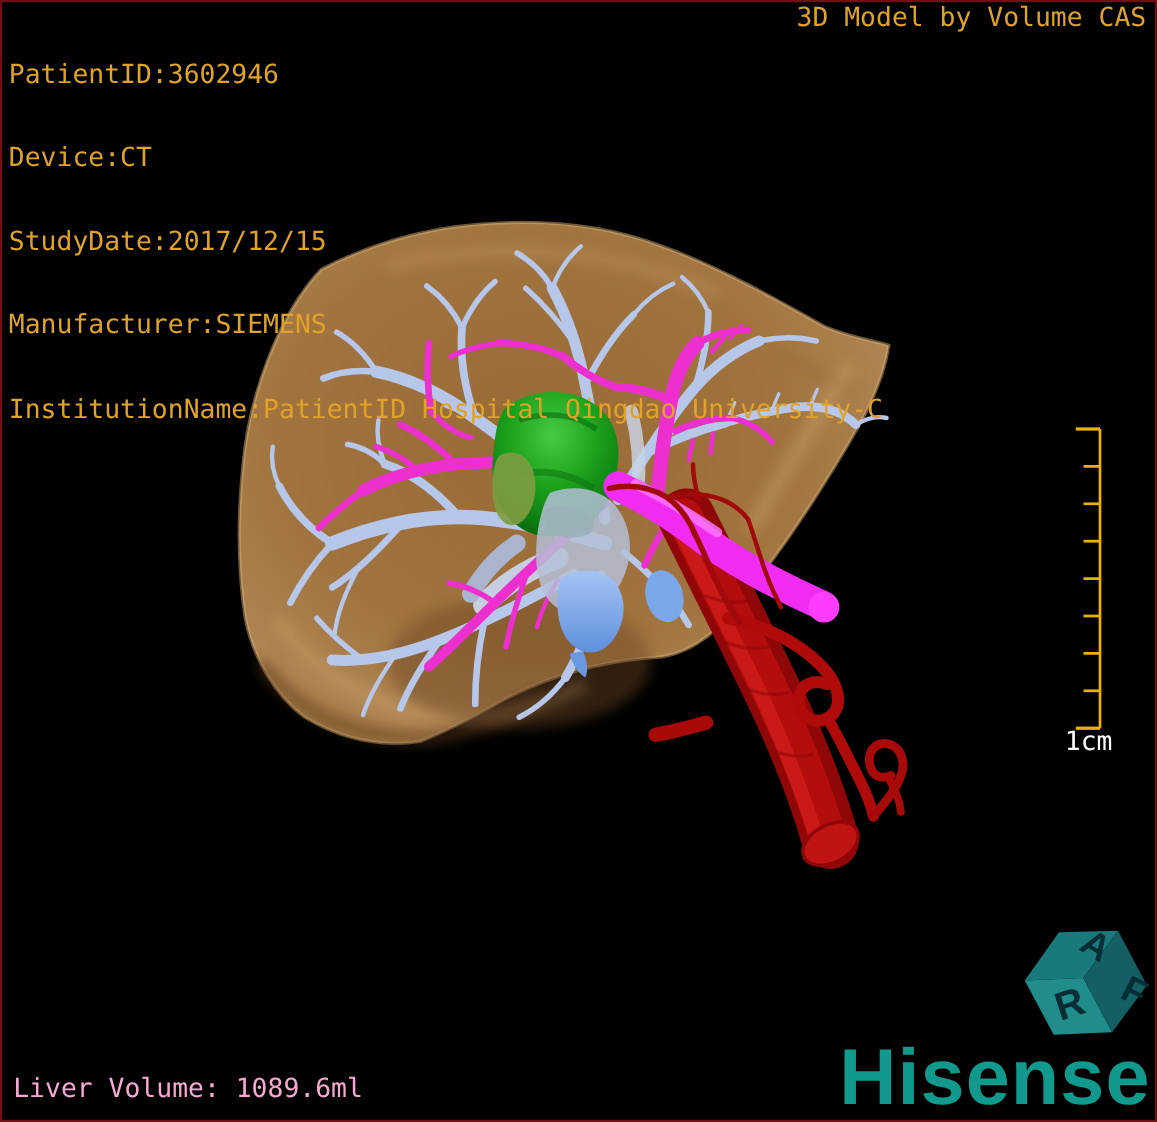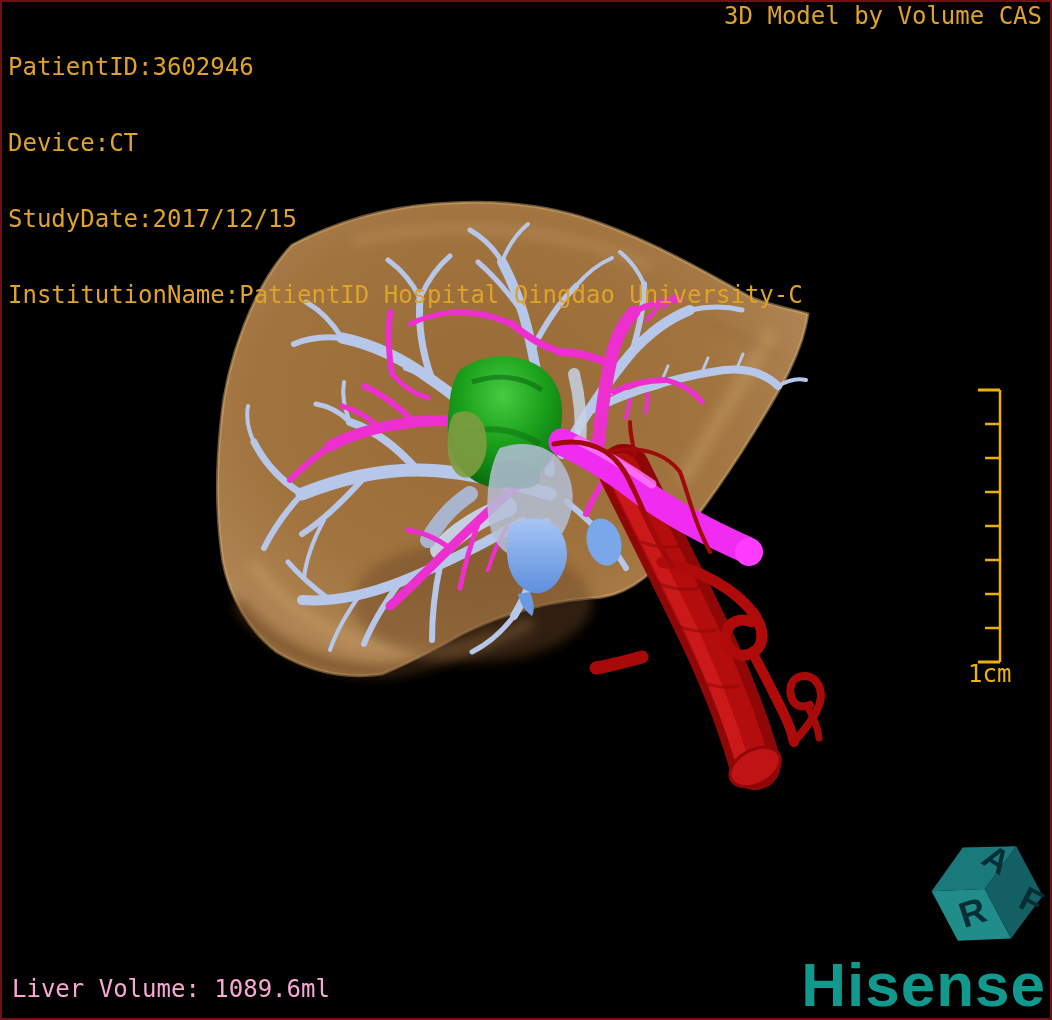--- a/index.html
+++ b/index.html
@@ -6,25 +6,25 @@
   .stage{
     position:relative;width:1052px;height:1020px;background:#000;
     border:2px solid #701012;box-sizing:border-box;overflow:hidden;
     font-family:"DejaVu Sans Mono", monospace;
   }
   svg.scene{position:absolute;left:0;top:0;}
   .osd{position:absolute;color:#dfa32a;font-size:24px;line-height:25.4px;white-space:pre;}
   .osd.tl{left:6px;top:2px;}
   .osd.tr{right:8px;top:2px;text-align:right;}
   .osd.bl{left:10px;bottom:16px;color:#f9a8d4;}
-  .osd.scale-label{left:966px;top:660px;color:#eab308;}
+  .osd.scale-label{left:966px;top:660px;color:#ffffff;}
   .logo{
     position:absolute;right:4px;bottom:2px;color:#12998e;
     font-family:"Liberation Sans", sans-serif;font-weight:700;
-    font-size:62px;letter-spacing:1px;line-height:1;
+    font-size:72px;letter-spacing:1px;line-height:1;
   }
 </style>
 </head>
 <body>
 
 <div class="stage">
 
   <svg class="scene" width="1048" height="1016" viewBox="0 0 1048 1016">
     <defs>
       <radialGradient id="gLiver" cx="45%" cy="42%" r="72%">
@@ -218,20 +218,21 @@
       <text transform="translate(-24,18) rotate(10)" text-anchor="middle" font-family="Liberation Sans, sans-serif" font-weight="700" font-size="36" fill="#062e34">R</text>
       <text transform="translate(14,-24) rotate(60)" text-anchor="middle" font-family="Liberation Sans, sans-serif" font-weight="700" font-size="34" fill="#062e34">A</text>
       <text transform="translate(26,30) rotate(55)" text-anchor="middle" font-family="Liberation Sans, sans-serif" font-weight="700" font-size="34" fill="#062e34">F</text>
     </g>
   </svg>
 
   <div class="osd tl">
     <div>PatientID:3602946</div>
     <div>Device:CT</div>
     <div>StudyDate:2017/12/15</div>
+    <div>Manufacturer:SIEMENS</div>
     <div>InstitutionName:PatientID Hospital Qingdao University-C</div>
   </div>
 
   <div class="osd tr">3D Model by Volume CAS</div>
 
   <div class="osd scale-label">1cm</div>
 
   <div class="osd bl">Liver Volume: 1089.6ml</div>
 
   <div class="logo">Hisense</div>

